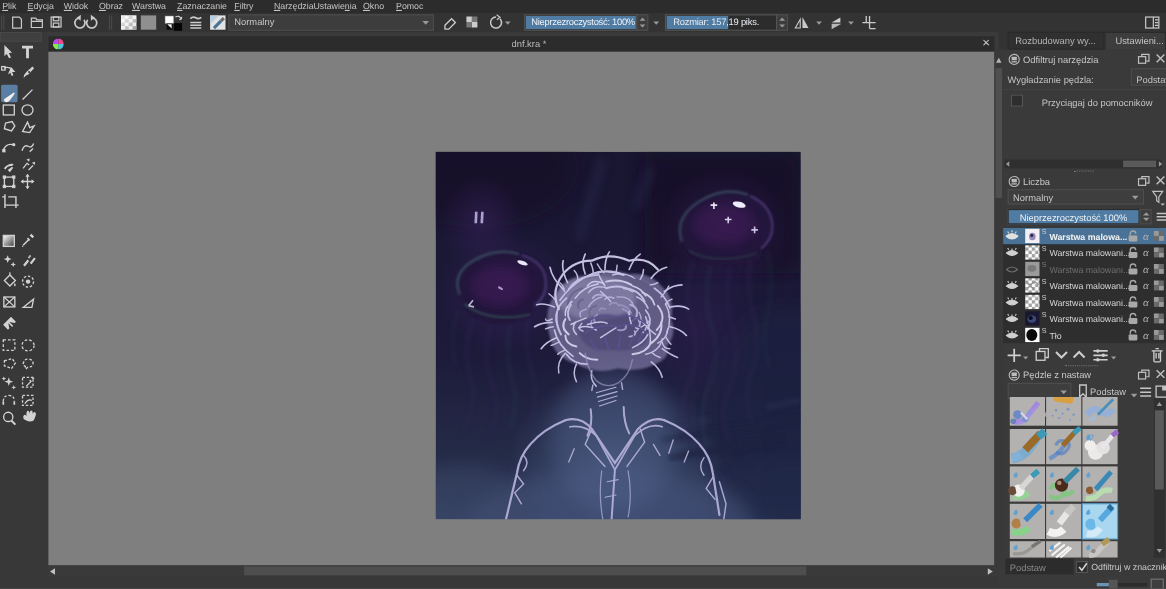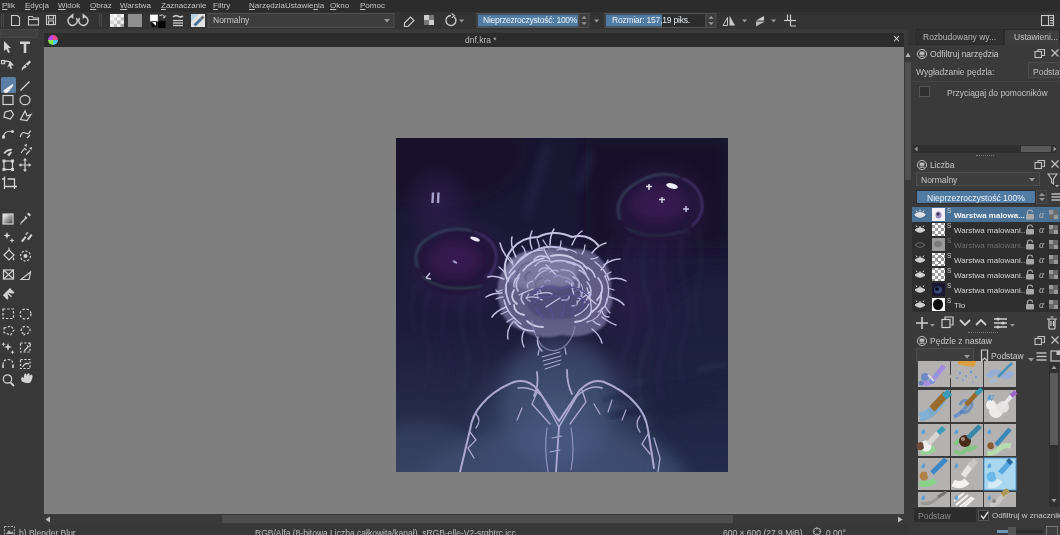--- a/index.html
+++ b/index.html
@@ -1000,28 +1000,14 @@
   <div class="abs txt" style="left:84px;top:482px;color:#c8c8c8;font-size:8px;">Odfiltruj w znaczniku</div>
 
   <div class="abs txt" style="left:54px;top:497px;color:#c8c8c8;margin-top:12px;">100,0%</div>
   <div class="abs" style="left:89px;top:501px;width:46px;height:3px;background:#2c2c2c;"></div>
   <div class="abs" style="left:89px;top:501px;width:12px;height:3px;background:#6a95b5;"></div>
   <div class="abs" style="left:100px;top:498px;width:8px;height:9px;background:#555555;"></div>
   <div class="abs" style="left:138px;top:497px;width:12px;height:10px;background:#3e3e3e;border:1px solid #777;"></div>
 </div>
 
 <div class="abs" style="left:0;top:524px;width:908px;height:11px;background:#383838;"></div>
-<div class="abs" id="statusbar" style="left:0;top:524px;width:1060px;height:11px;">
-  <svg class="abs" style="left:4px;top:2px;" width="11" height="11" viewBox="0 0 11 11">
-    <rect x="0.5" y="0.5" width="10" height="10" fill="none" stroke="#b0b0b0" stroke-width="1" stroke-dasharray="2 1.2"></rect>
-    <path d="M2 8 l3 -4 2 2.5 1.5 -1.5 1 3z" fill="#b0b0b0"></path>
-  </svg>
-  <div class="abs txt" style="left:19px;top:4px;color:#c0c0c0;">b) Blender Blur</div>
-  <div class="abs txt" style="left:255px;top:4px;color:#c0c0c0;">RGB/Alfa (8-bitowa Liczba całkowita/kanał), sRGB-elle-V2-srgbtrc.icc</div>
-  <div class="abs txt" style="left:723px;top:4px;color:#c0c0c0;">600 × 600 (27,9 MiB)</div>
-  <svg class="abs" style="left:812px;top:3px;" width="10" height="9" viewBox="0 0 10 9">
-    <circle cx="5" cy="4.5" r="3.6" fill="none" stroke="#b0b0b0" stroke-width="1"></circle>
-    <path d="M5 0.5 v2 M5 6.5 v2 M0.8 4.5 h2 M7.2 4.5 h2" stroke="#b0b0b0" stroke-width="1"></path>
-  </svg>
-  <div class="abs txt" style="left:826px;top:4px;color:#c0c0c0;">0,00°</div>
+
 </div>
 
-</div>
-
 </body></html>

